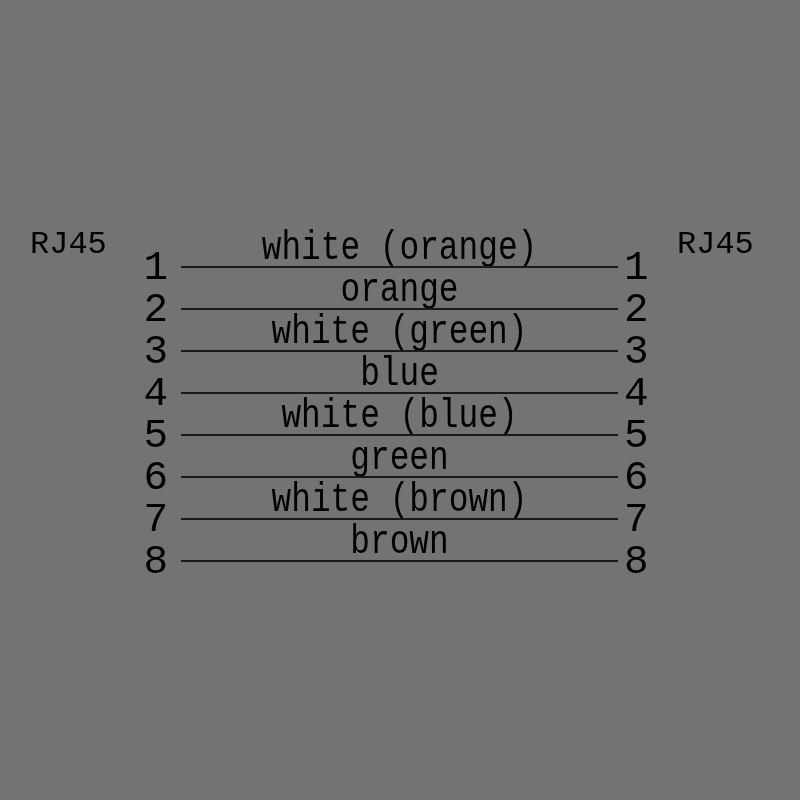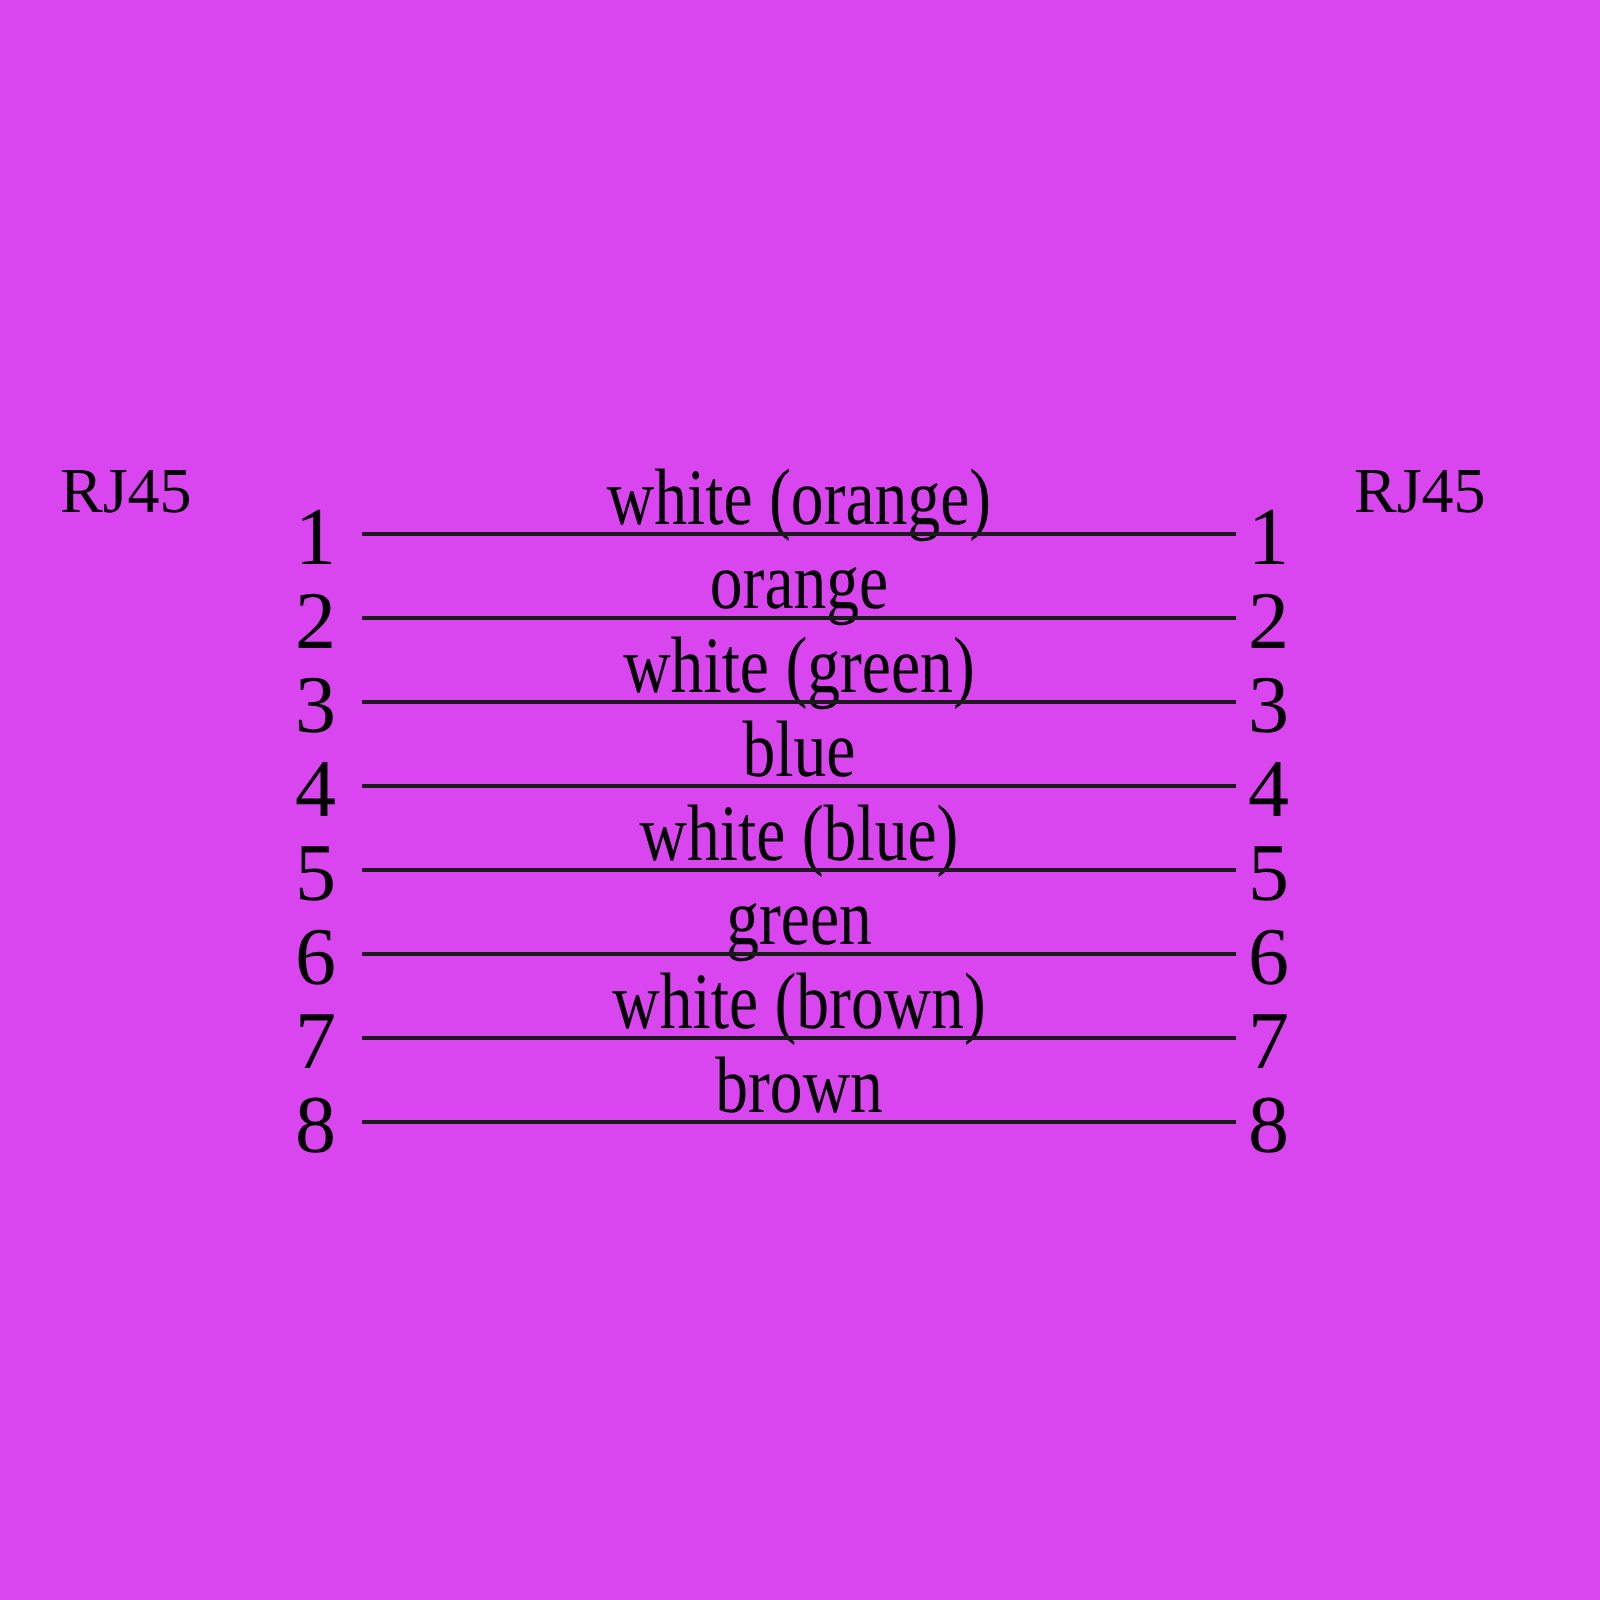--- a/index.html
+++ b/index.html
@@ -4,23 +4,23 @@
 <style>
   html, body {
     margin: 0;
     padding: 0;
     background: #ffffff;
   }
   .canvas {
     position: relative;
     width: 800px;
     height: 800px;
-    background: #d946ef;
+    background: #737373;
     overflow: hidden;
-    font-family: Liberation Serif, serif;
+    font-family: Liberation Mono, monospace;
     color: #000000;
   }
   .connector-label {
     position: absolute;
     top: 229px;
     font-size: 32px;
     line-height: 32px;
     white-space: nowrap;
   }
   .connector-left  { left: 30px; }

